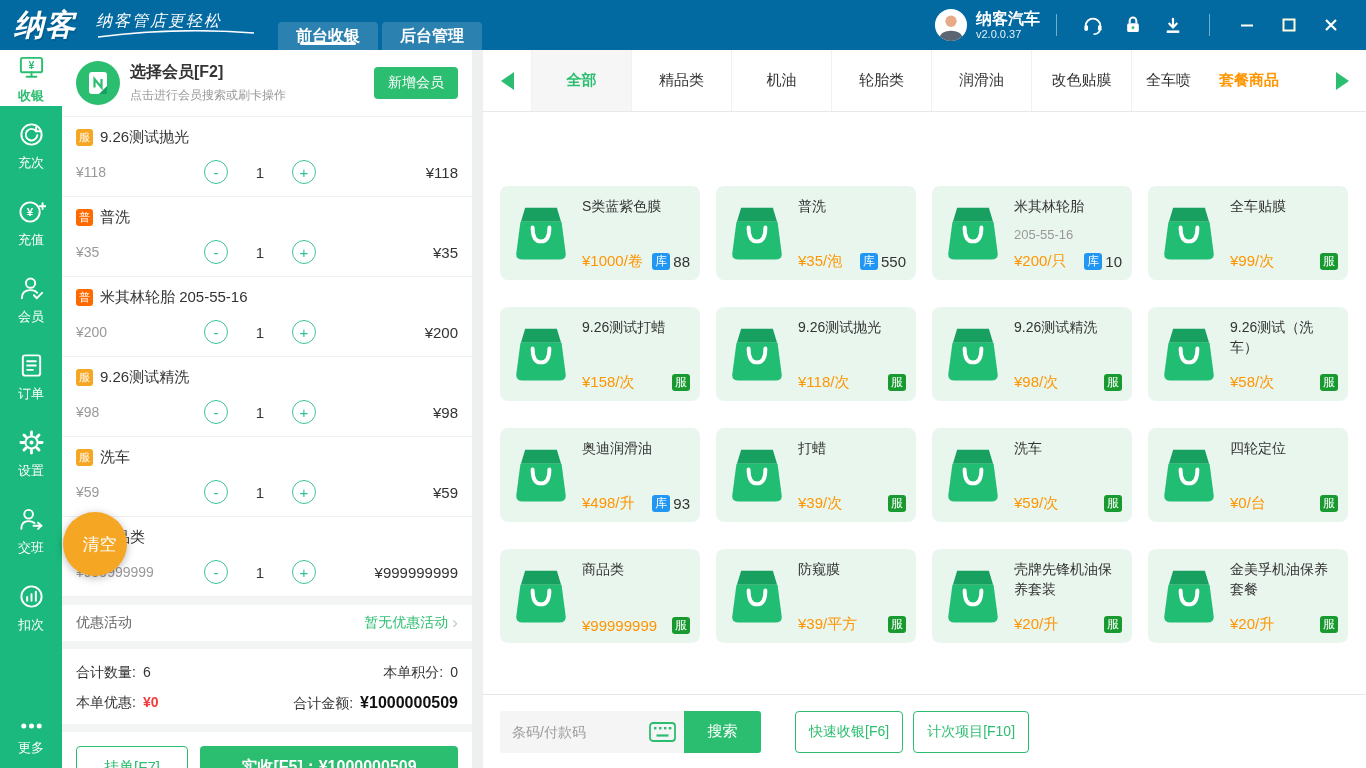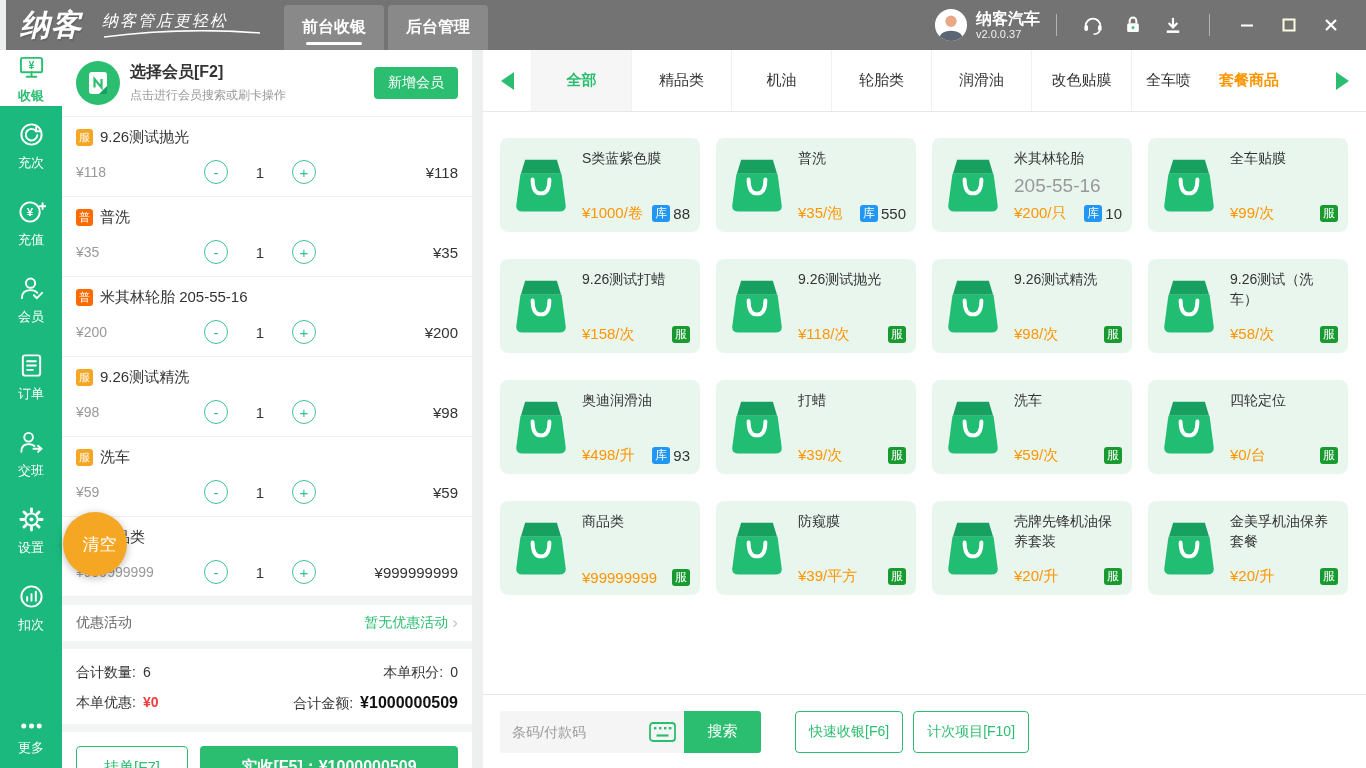--- a/index.html
+++ b/index.html
@@ -4,29 +4,29 @@
 <style>
   * { box-sizing: border-box; margin: 0; padding: 0; }
   html,body { width:1366px; height:768px; }
   body {
     font-family: "Liberation Sans", "DejaVu Sans", sans-serif;
     background:#EEF0EF; position:relative; overflow:hidden; color:#333;
   }
   button { font-family: inherit; cursor:pointer; }
 
   
-  .header { position:absolute; top:0; left:6px; right:0; height:50px; background:#737373;
+  .header { position:absolute; top:0; left:0; right:0; height:50px; background:#0369a1;
     display:flex; align-items:center; color:#fff; z-index:10; }
   .logo { font-size:30px; font-weight:bold; font-style:italic; margin-left:14px;
     letter-spacing:1px; text-shadow:1px 2px 0 rgba(0,0,0,.12); }
   .slogan-wrap { margin-left:20px; position:relative; }
   .slogan { font-size:16px; font-style:italic; letter-spacing:2px; }
   .slogan-swoosh { display:block; margin-top:-2px; }
   .h-tabs { display:flex; align-self:flex-end; margin-left:22px; gap:4px; }
-  .h-tab { width:100px; height:45px; background:rgba(255,255,255,.16); border:none;
+  .h-tab { width:100px; height:28px; background:rgba(255,255,255,.16); border:none;
     color:#fff; font-size:16px; font-weight:bold; border-radius:4px 4px 0 0; position:relative; }
   .h-tab.active::after { content:""; position:absolute; left:22px; right:22px; bottom:5px;
     height:3px; background:#fff; border-radius:2px; }
   .h-right { margin-left:auto; display:flex; align-items:center; margin-right:14px; }
   .avatar { width:34px; height:34px; }
   .store { margin-left:8px; line-height:1.2; }
   .store-name { font-size:16px; font-weight:bold; }
   .store-ver { font-size:11px; opacity:.9; }
   .h-div { width:1px; height:22px; background:rgba(255,255,255,.45); margin:0 16px; }
   .h-icon-btn { background:none; border:none; color:#fff; width:30px; height:30px;
@@ -86,21 +86,21 @@
   .hold-btn { width:112px; height:42px; background:#fff; border:1px solid #2CBE70;
     color:#2CBE70; border-radius:4px; font-size:15px; }
   .pay-btn { flex:1; height:42px; background:#2CBE70; border:none; color:#fff;
     border-radius:4px; font-size:16px; font-weight:bold; }
   .clear-btn { position:absolute; left:1px; top:462px; width:64px; height:64px;
     border-radius:50%; background:#F5A623; border:none; color:#fff; font-size:17px;
     box-shadow:0 2px 8px rgba(0,0,0,.28); z-index:6;padding-left:9px; }
 
   
   .main { position:absolute; top:50px; left:483px; right:0; bottom:0; background:#fff;
-    display:flex; flex-direction:column; }
+    display:flex; flex-direction:column;gap:48px; }
   .tabbar { flex:0 0 62px; border-bottom:1px solid #E8E8E8; display:flex; align-items:stretch; }
   .arrow-btn { width:48px; border:none; background:#fff; display:flex; align-items:center;
     justify-content:center; }
   .tri-left { width:0; height:0; border-top:9px solid transparent; border-bottom:9px solid transparent;
     border-right:13px solid #2CBE70; }
   .tri-right { width:0; height:0; border-top:9px solid transparent; border-bottom:9px solid transparent;
     border-left:13px solid #2CBE70; }
   .cat-tab { width:100px; display:flex; align-items:center; justify-content:center;
     font-size:15px; color:#333; border-left:1px solid #F1F1F1; cursor:pointer;
     white-space:nowrap; overflow:hidden; }
@@ -109,21 +109,21 @@
   .cat-tab.highlight { color:#FF9500; font-weight:bold; width:104px; border-left:none; }
   .tabbar .arrow-btn.right { margin-left:auto; }
 
   .products { flex:1; padding:26px 17px 0; display:grid; grid-template-columns:repeat(4,200px);
     gap:27px 16px; align-content:start; }
   .p-card { height:94px; background:#E9F6EE; border-radius:8px; display:flex; cursor:pointer; }
   .bag { flex:0 0 82px; display:flex; align-items:center; justify-content:center; }
   .p-body { flex:1; display:flex; flex-direction:column; justify-content:space-between;
     padding:10px 10px 9px 0; }
   .p-name { font-size:14px; color:#333; line-height:1.45; }
-  .p-sub { font-size:19px; color:#999; }
+  .p-sub { font-size:13px; color:#999; }
   .p-sub:empty { display:none; }
   .p-bottom { display:flex; align-items:center; }
   .p-price { color:#FF9500; font-size:15px; }
   .p-right { margin-left:auto; display:flex; align-items:center; gap:3px; }
   .tag { color:#fff; font-size:12px; padding:2px 3px; border-radius:3px; line-height:1.1; }
   .tag.tag-stock { background:#2196F3; }
   .tag.tag-service { background:#189A30; }
   .p-stock { font-size:15px; color:#333; }
   .p-stock:empty { display:none; }
 
@@ -253,34 +253,34 @@
       <span class="side-label">会员</span>
     </div>
     <div class="side-item">
       <span><svg width="27" height="27" viewBox="0 0 28 28" fill="none" stroke="currentColor" stroke-width="2" stroke-linecap="round">
           <rect x="5" y="3.5" width="18" height="21" rx="2.5"></rect>
           <path d="M9.5 9.5 h9 M9.5 14 h9 M9.5 18.5 h6"></path>
         </svg></span>
       <span class="side-label">订单</span>
     </div>
     <div class="side-item">
+      <span><svg width="27" height="27" viewBox="0 0 28 28" fill="none" stroke="currentColor" stroke-linecap="round">
+          <circle cx="14" cy="14" r="6.3" stroke-width="2"></circle>
+          <circle cx="14" cy="14" r="2.1" fill="currentColor" stroke="none"></circle>
+          <path stroke-width="3" d="M22 14 H25 M19.7 19.7 L21.8 21.8 M14 22 V25 M8.3 19.7 L6.2 21.8 M6 14 H3 M8.3 8.3 L6.2 6.2 M14 6 V3 M19.7 8.3 L21.8 6.2"></path>
+        </svg></span>
+      <span class="side-label">设置</span>
+    </div>
+    <div class="side-item">
       <span><svg width="27" height="27" viewBox="0 0 28 28" fill="none" stroke="currentColor" stroke-width="2" stroke-linecap="round">
           <circle cx="11" cy="8.5" r="4.5"></circle>
           <path d="M3.5 23.5 q0 -7.8 7.5 -7.8 q3.8 0 6 2"></path>
           <path d="M16 20.5 h8 M20.8 17.3 l3.5 3.2 -3.5 3.2"></path>
         </svg></span>
       <span class="side-label">交班</span>
-    </div>
-    <div class="side-item">
-      <span><svg width="27" height="27" viewBox="0 0 28 28" fill="none" stroke="currentColor" stroke-linecap="round">
-          <circle cx="14" cy="14" r="6.3" stroke-width="2"></circle>
-          <circle cx="14" cy="14" r="2.1" fill="currentColor" stroke="none"></circle>
-          <path stroke-width="3" d="M22 14 H25 M19.7 19.7 L21.8 21.8 M14 22 V25 M8.3 19.7 L6.2 21.8 M6 14 H3 M8.3 8.3 L6.2 6.2 M14 6 V3 M19.7 8.3 L21.8 6.2"></path>
-        </svg></span>
-      <span class="side-label">设置</span>
     </div>
     <div class="side-item">
       <span><svg width="27" height="27" viewBox="0 0 28 28" fill="none" stroke="currentColor" stroke-width="2" stroke-linecap="round">
           <circle cx="14" cy="14" r="10.5"></circle>
           <path d="M9.5 18.5 v-4 M14 18.5 v-7 M18.5 18.5 v-9.5"></path>
         </svg></span>
       <span class="side-label">扣次</span>
     </div>
     <div class="side-item bottom">
       <span><svg width="27" height="14" viewBox="0 0 28 14" fill="currentColor">

